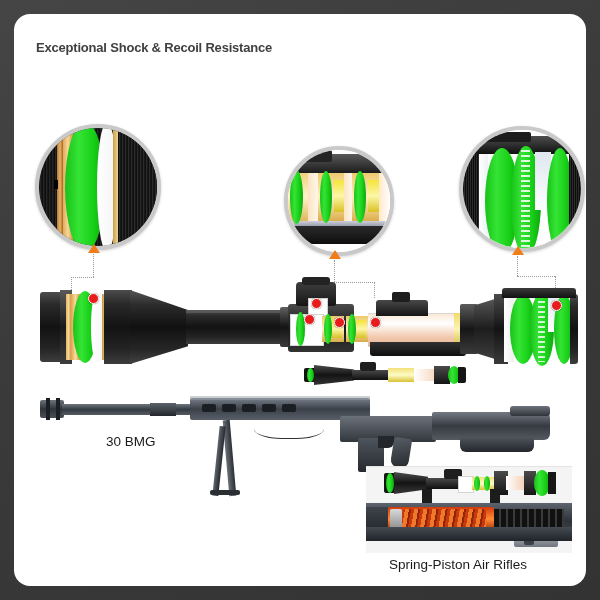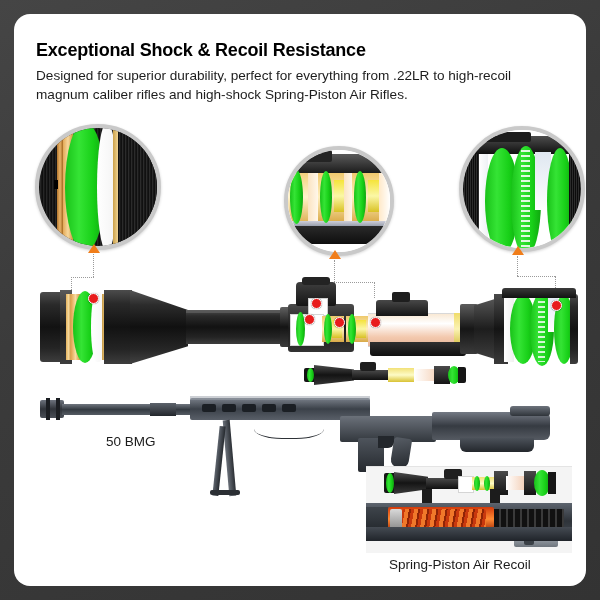--- a/index.html
+++ b/index.html
@@ -15,21 +15,21 @@
     background:linear-gradient(155deg,#454545 0%,#3b3b3b 40%,#333 100%);
   }
   .card{
     position:absolute;left:14px;top:14px;width:572px;height:572px;
     background:#ffffff;border-radius:16px;overflow:hidden;
   }
 
   
   .headline{
     position:absolute;left:22px;top:26px;width:520px;
-    font-size:18px;font-weight:bold;color:#000000;letter-spacing:-.2px;
+    font-size:13px;font-weight:bold;color:#404040;letter-spacing:-.2px;
   }
   .subcopy{
     position:absolute;left:22px;top:52px;width:525px;
     font-size:13.6px;line-height:19px;color:#1d1d1d;
   }
 
   
   .art{position:absolute;}
 
   
@@ -95,21 +95,20 @@
     border-radius:3px;
   }
 </style>
 </head>
 <body>
 
 <div class="frame">
   <div class="card">
 
     <div class="headline">Exceptional Shock &amp; Recoil Resistance</div>
-    <div class="subcopy">Designed for superior durability, perfect for everything from .22LR to high-recoil magnum caliber rifles and high-shock Spring-Piston Air Rifles.</div>
 
     <div class="circle" style="left:21px;top:110px;width:118px;height:118px;">
       <div class="inner">
         <div class="ribs" style="left:0;top:0;width:118px;height:118px;"></div>
         <div class="art" style="left:18px;top:0;width:6px;height:118px;background:linear-gradient(90deg,#b5762c,#e8b46a,#a5681f);"></div>
         <div class="art" style="left:24px;top:0;width:10px;height:118px;background:linear-gradient(90deg,#e3a957,#f7d79c,#d09640);"></div>
         <div class="lens" style="left:26px;top:-6px;width:40px;height:130px;border-radius:50% / 50%;"></div>
         <div class="art" style="left:58px;top:-6px;width:20px;height:130px;background:linear-gradient(90deg,#ffffff,#f3f3f3);border-radius:50% / 50%;"></div>
         <div class="art" style="left:74px;top:0;width:5px;height:118px;background:linear-gradient(90deg,#caa049,#f0d494);"></div>
         <div class="art" style="left:79px;top:0;width:39px;height:118px;background:repeating-linear-gradient(90deg,#101010 0 1px,#2b2b2b 1px 2px,#181818 2px 3px);"></div>
@@ -274,21 +273,21 @@
       <div class="art" style="left:420px;top:52px;width:74px;height:14px;background:linear-gradient(180deg,#4c525a,#23272c);border-radius:0 0 6px 6px;"></div>
       <div class="art" style="left:470px;top:20px;width:40px;height:10px;background:linear-gradient(180deg,#6d737c,#2f343a);border-radius:3px;"></div>
 
       <div class="art" style="left:186px;top:34px;width:7px;height:76px;background:linear-gradient(90deg,#6a7079,#2b2f34);transform:rotate(-5deg);"></div>
       <div class="art" style="left:176px;top:40px;width:6px;height:70px;background:linear-gradient(90deg,#5f656e,#25292e);transform:rotate(6deg);"></div>
       <div class="art" style="left:170px;top:104px;width:30px;height:5px;background:#2b2f34;border-radius:2px;"></div>
 
       <div class="art" style="left:214px;top:28px;width:70px;height:24px;border-bottom:1.5px solid #2d3136;border-radius:0 0 40% 40%;"></div>
     </div>
 
-    <div class="caption" style="left:92px;top:420px;">50 BMG</div>
+    <div class="caption" style="left:92px;top:420px;">30 BMG</div>
 
 
     <div class="panel-ar" style="left:352px;top:452px;width:206px;height:86px;">
 
       <div class="art" style="left:18px;top:6px;width:12px;height:20px;background:#161616;border-radius:2px;"></div>
       <div class="lens" style="left:20px;top:6px;width:8px;height:20px;"></div>
       <div class="art" style="left:28px;top:5px;width:34px;height:22px;background:linear-gradient(180deg,#4e4e4e,#141414,#3a3a3a);clip-path:polygon(0 0,100% 22%,100% 78%,0 100%);"></div>
       <div class="art" style="left:60px;top:11px;width:32px;height:11px;background:linear-gradient(180deg,#4a4a4a,#101010);"></div>
       <div class="art" style="left:78px;top:2px;width:18px;height:10px;background:#1f1f1f;border-radius:2px;"></div>
       <div class="art" style="left:92px;top:9px;width:14px;height:15px;background:#ffffff;border:1px solid #d5d5d5;"></div>
@@ -311,16 +310,16 @@
       <div class="art" style="left:24px;top:42px;width:12px;height:20px;background:linear-gradient(180deg,#d9d9d9,#8e8e8e);border-radius:2px;"></div>
 
       <div class="art" style="left:128px;top:42px;width:70px;height:18px;background:repeating-linear-gradient(90deg,#111 0 5px,#3a3a3a 5px 7px);"></div>
 
       <div class="art" style="left:148px;top:62px;width:44px;height:18px;background:linear-gradient(180deg,#c6ccd4,#6e757d);border-radius:2px;"></div>
       <div class="art" style="left:158px;top:66px;width:10px;height:12px;background:#3a4046;border-radius:2px;"></div>
 
       <div class="art" style="left:0;top:40px;width:22px;height:32px;background:linear-gradient(180deg,#3e444b,#1b1f23);"></div>
       <div class="art" style="left:0;top:60px;width:206px;height:14px;background:linear-gradient(180deg,#454b53,#20242a);"></div>
     </div>
-    <div class="caption" style="left:375px;top:543px;font-size:13.5px;">Spring-Piston Air Recoil</div>
+    <div class="caption" style="left:375px;top:543px;font-size:13.5px;">Spring-Piston Air Rifles</div>
 
   </div>
 </div>
 
 </body></html>

